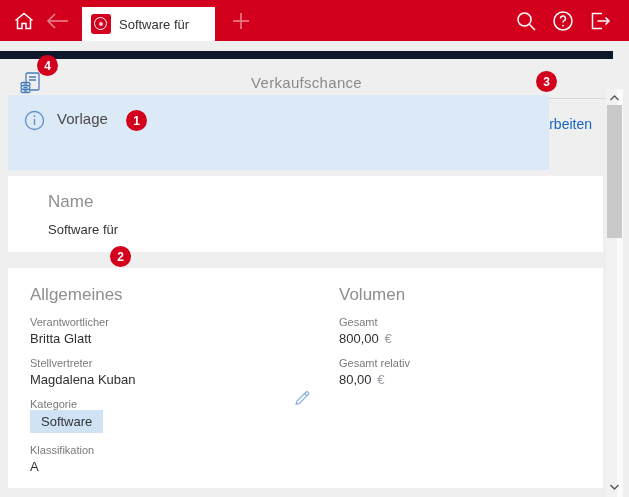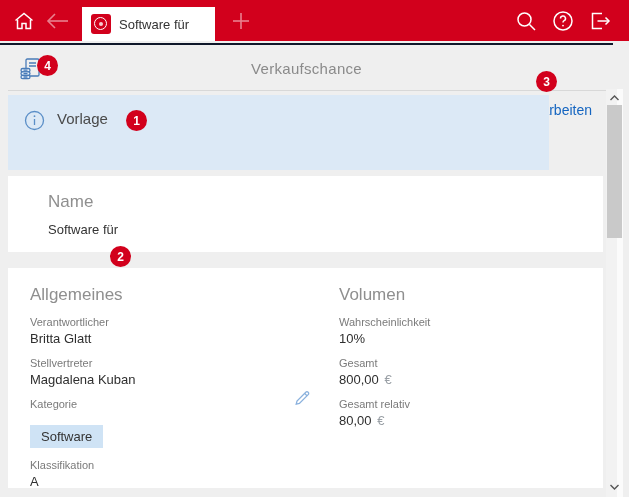--- a/index.html
+++ b/index.html
@@ -20,22 +20,22 @@
   .tab-icon::after { content:""; position:absolute; left:8px; top:8px; width:4px; height:4px;
     background:rgba(255,255,255,.8); border-radius:50%; }
   .tab-label { font-size:13px; color:#333; white-space:nowrap; }
   .add-ic { margin-left:16px; opacity:.5; }
   .hspacer { flex:1; }
   .search-ic { margin-right:15px; }
   .help-ic { margin-right:15px; }
   .logout-ic { margin-right:18px; }
 
   
-  .toolbar { position:absolute; top:43px; left:0; width:613px; height:48px;
-    border-top:2px solid #0f172a; background:#efefef; }
+  .toolbar { position:absolute; top:51px; left:0; width:613px; height:48px;
+    border-top:8px solid #0f172a; background:#efefef; }
   .toolbar::after { content:""; position:absolute; left:8px; right:0; bottom:0; height:1px; background:#d8d8d8; }
   .page-title { position:absolute; left:0; top:15px; width:100%; text-align:center;
     font-size:15px; color:#8a8a8a; letter-spacing:.3px; }
   .dossier-btn { position:absolute; left:19px; top:12px; cursor:pointer; }
   .more-btn { position:absolute; left:512px; top:59px; cursor:pointer; }
   .edit-link { position:absolute; right:21px; top:57px; font-size:14px; color:#1565c0; cursor:pointer; }
 
   
   .badge { position:absolute; width:21px; height:21px; border-radius:50%; background:#d2001c;
     color:#fff; font-size:12px; font-weight:bold; display:flex; align-items:center; justify-content:center;
@@ -55,21 +55,21 @@
   .card { position:absolute; background:#fff; }
   .name-card { left:8px; top:176px; width:595px; height:76px; padding:16px 40px 0; }
   .card-h { font-size:17px; font-weight:normal; color:#8f8f8f; }
   .name-value { margin-top:10px; font-size:13px; color:#333; }
   .card-allg { left:8px;  top:268px; width:325px; height:220px; padding:17px 22px 0; }
   .card-vol  { left:317px; top:268px; width:286px; height:220px; padding:17px 22px 0; }
   .field { margin-top:11px; }
   .f-label { font-size:11px; color:#7a7a7a; }
   .f-value { margin-top:3px; font-size:13px; color:#2f2f2f; }
   .f-suffix { color:#9aa0a6; margin-left:2px; }
-  .chip { display:inline-block; margin-top:15px; background:#cfe3f5; color:#333;
+  .chip { display:inline-block; margin-top:0; background:#cfe3f5; color:#333;
     font-size:13px; padding:4px 11px; }
   .pencil-btn { position:absolute; right:21px; top:120px; cursor:pointer; }
 
   
   .scroll-rail { position:absolute; left:606px; top:89px; width:17px; height:408px;
     background:#f2f2f2; border-right:6px solid #fbfbfb; }
   .scroll-up { position:absolute; left:2px; top:4px; cursor:pointer; }
   .scroll-down { position:absolute; left:2px; bottom:5px; cursor:pointer; }
   .scroll-thumb { position:absolute; left:1px; top:16px; width:15px; height:133px; background:#c9c9c9; cursor:grab; }
 </style>
@@ -169,24 +169,20 @@
     </div>
     <svg class="pencil-btn" width="20" height="20" viewBox="0 0 20 20" fill="none" stroke="#8ab1dd" stroke-width="1.3">
       <path d="M4.2 16.2 L5 13 L13.8 4.2 A1.6 1.6 0 0 1 16.1 4.2 L16.2 4.3 A1.6 1.6 0 0 1 16.2 6.6 L7.4 15.4 L4.2 16.2 Z"></path>
       <path d="M12.6 5.4 L15 7.8"></path>
     </svg>
   </div>
 
   <div class="card card-vol">
     <div class="card-h">Volumen</div>
     <div class="field">
-      <div class="f-label">Wahrscheinlichkeit</div>
-      <div class="f-value"><span>10%</span><span class="f-suffix"></span></div>
-    </div>
-    <div class="field">
       <div class="f-label">Gesamt</div>
       <div class="f-value"><span>800,00</span> <span class="f-suffix">€</span></div>
     </div>
     <div class="field">
       <div class="f-label">Gesamt relativ</div>
       <div class="f-value"><span>80,00</span> <span class="f-suffix">€</span></div>
     </div>
   </div>
 
   <div class="scroll-rail">

